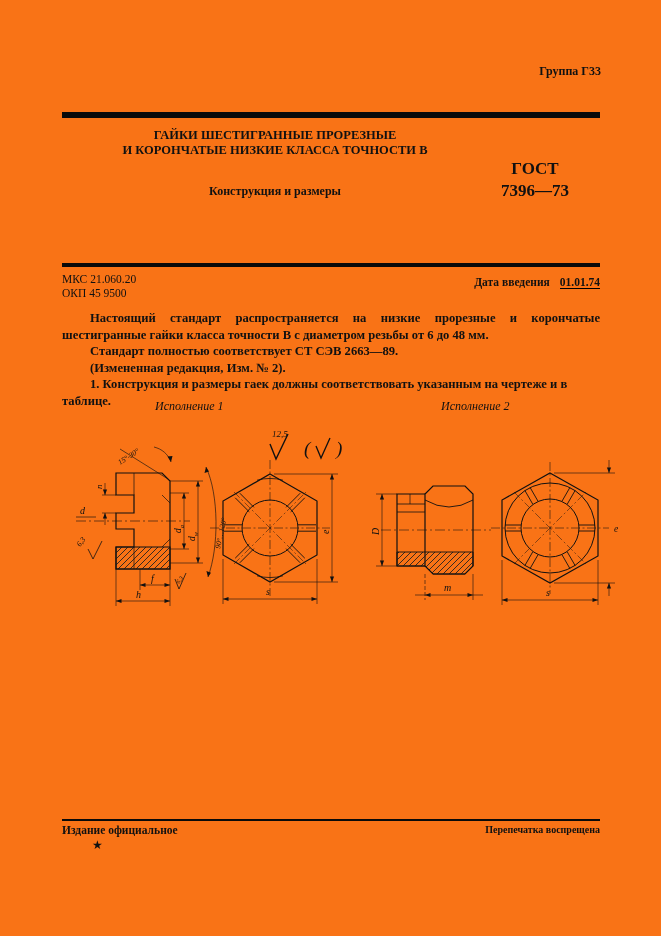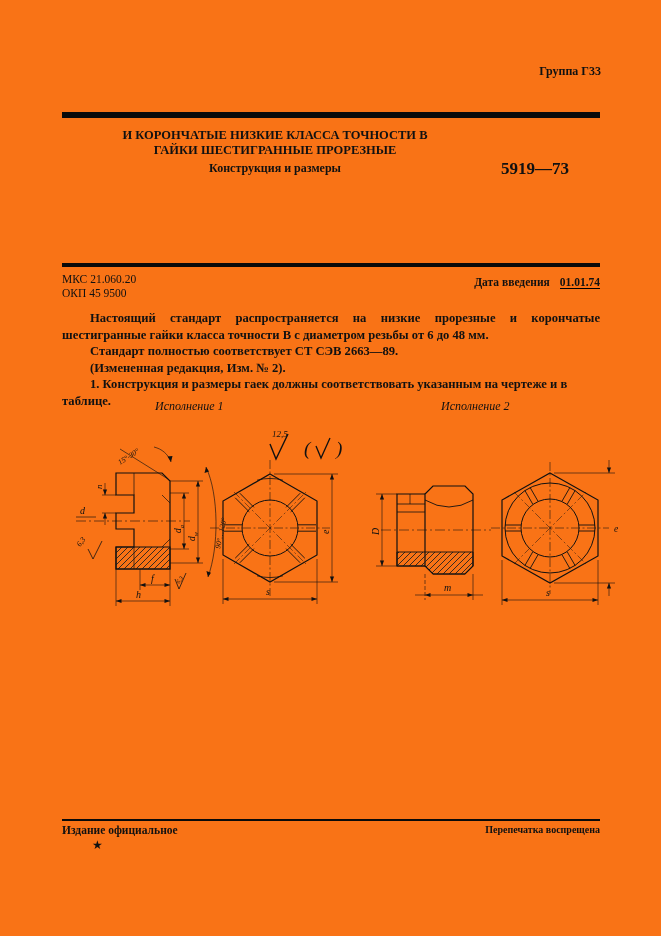--- a/index.html
+++ b/index.html
@@ -10,21 +10,21 @@
   }
   .abs{position:absolute;}
   .group-label{top:64px;right:60px;font-size:12px;font-weight:bold;}
   .std-header{
     top:92px;left:62px;width:538px;font-size:13.5px;font-weight:bold;
     letter-spacing:8px;word-spacing:16px;white-space:nowrap;
   }
   .bar1{top:112px;left:62px;width:538px;height:6px;background:#0a0a0a;}
   .title-left{top:128px;left:70px;width:410px;text-align:center;}
   .title-ru{font-size:12.5px;font-weight:bold;line-height:15px;}
-  .subtitle-ru{font-size:12px;font-weight:bold;margin-top:3px;}
+  .subtitle-ru{font-size:12px;font-weight:bold;margin-top:26px;}
   .title-en{font-size:11.5px;margin-top:16px;line-height:14px;}
   .code-block{top:158px;left:470px;width:130px;text-align:center;
     font-size:17px;font-weight:bold;line-height:22px;}
   .codes{top:232px;left:62px;font-size:11.5px;line-height:14px;margin-top:40px;}
   .bar2{top:263px;left:62px;width:538px;height:3.5px;background:#0a0a0a;}
   .date-line{top:276px;right:61px;font-size:11.5px;font-weight:bold;}
   .date-value{border-bottom:1.6px solid #000;margin-left:10px;}
   .body-text{top:310px;left:62px;width:538px;font-size:12.6px;line-height:16.5px;}
   .body-text p{margin:0;text-indent:28px;font-weight:bold;}
   .body-text p.just{text-align:justify;}
@@ -44,27 +44,28 @@
 <body>
 
 <div class="page">
 
   <div class="abs group-label">Группа Г33</div>
 
 
   <div class="abs bar1"></div>
 
   <div class="abs title-left">
+    <div class="title-ru">ГАЙКИ ШЕСТИГРАННЫЕ ПРОРЕЗНЫЕ</div>
     <div class="title-ru">И КОРОНЧАТЫЕ НИЗКИЕ КЛАССА ТОЧНОСТИ В</div>
-    <div class="title-ru">ГАЙКИ ШЕСТИГРАННЫЕ ПРОРЕЗНЫЕ</div>
     <div class="subtitle-ru">Конструкция и размеры</div>
   </div>
 
   <div class="abs code-block">
-    <div>5919—73</div>
+    <div>ГОСТ</div>
+    <div>7396—73</div>
   </div>
 
   <div class="abs codes">
     <div>МКС 21.060.20</div>
     <div>ОКП 45 9500</div>
   </div>
 
   <div class="abs bar2"></div>
 
   <div class="abs date-line">

